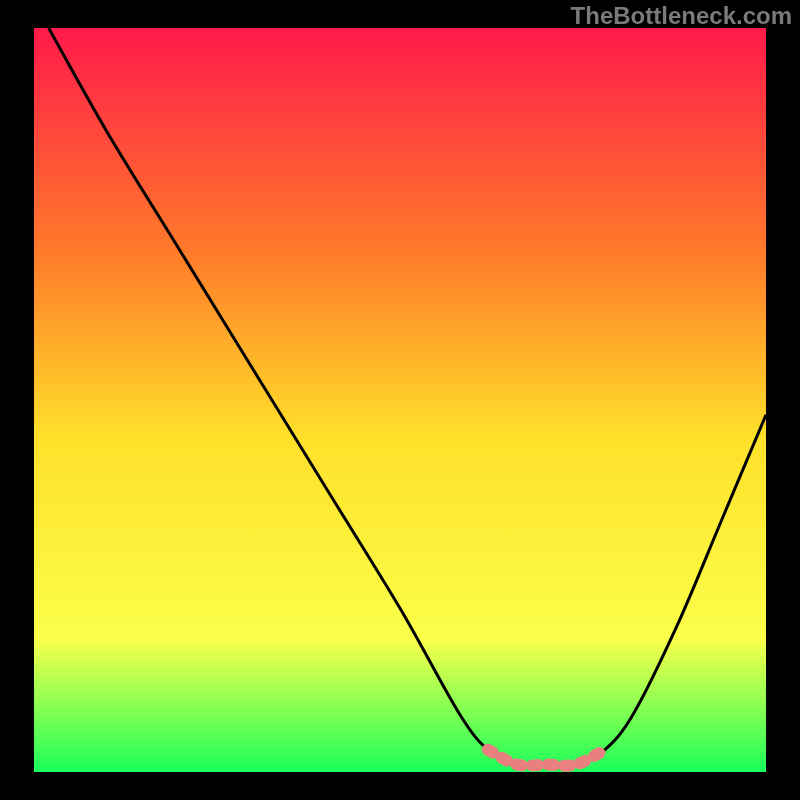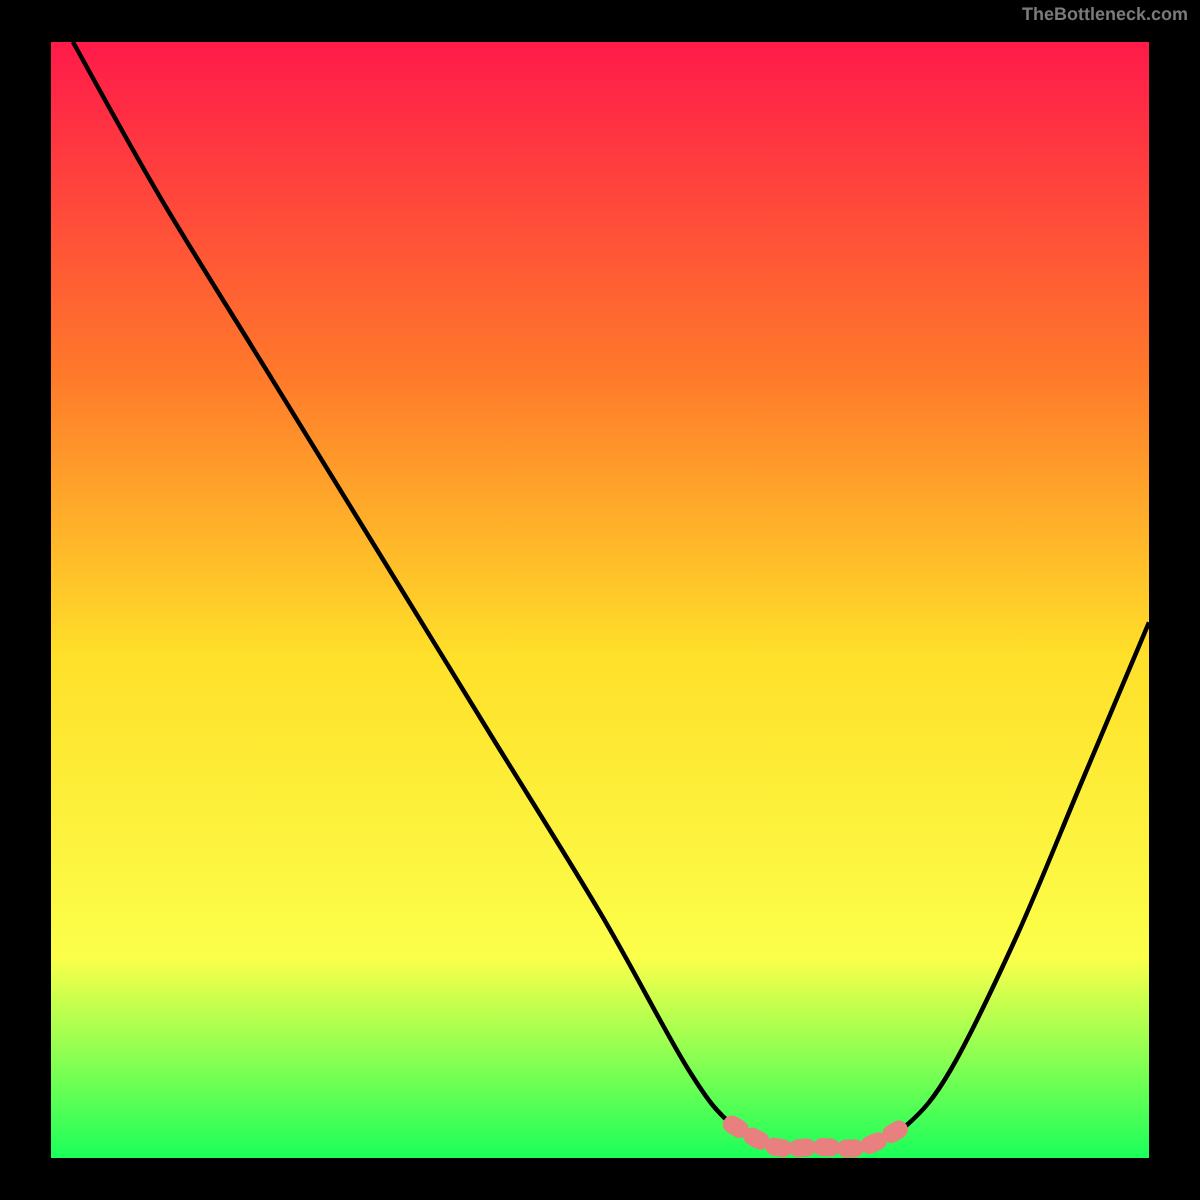--- a/index.html
+++ b/index.html
@@ -10,21 +10,21 @@
   }
   .wrap {
     width: 800px;
     height: 800px;
     position: relative;
   }
   .watermark {
     position: absolute;
     top: 2px;
     right: 8px;
-    font-size: 12px;
+    font-size: 24px;
     font-weight: bold;
     color: #7a7a7a;
     font-family: Arial, sans-serif;
     z-index: 10;
   }
   svg {
     display: block;
   }
 </style>
 </head>

